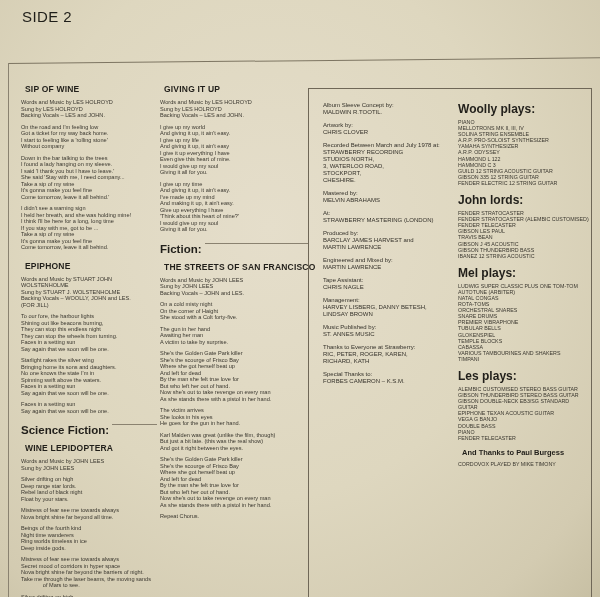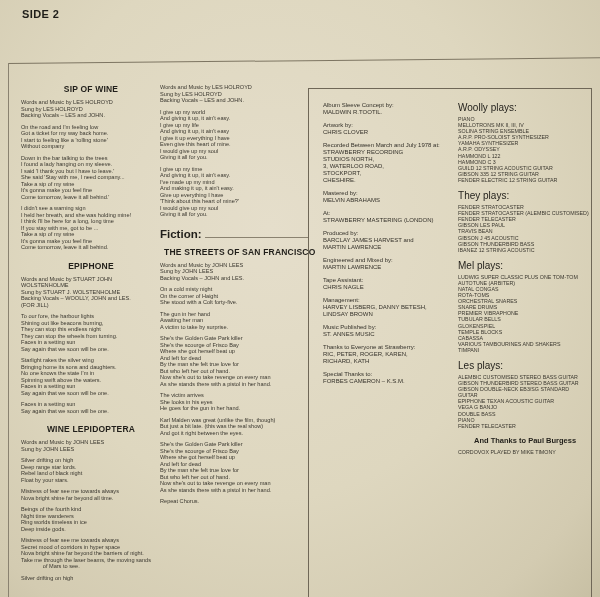--- a/index.html
+++ b/index.html
@@ -7,60 +7,60 @@
     width:600px; height:597px; overflow:hidden; position:relative;
     font-family:"Liberation Sans", sans-serif;
     background:#d8d1b8; color:#32302a;
   }
   .sleeve {
     position:absolute; inset:0;
     background: radial-gradient(ellipse at 45% 38%, #e5decb 0%, #ded7bf 52%, #d3cbb1 85%, #c7bfa3 100%);
   }
   .side-label {
     position:absolute; left:22px; top:8px;
-    font-size:11px; font-weight:bold; letter-spacing:0.4px; color:#1f1e19;
+    font-size:15px; font-weight:normal; letter-spacing:0.4px; color:#1f1e19;
   }
   .panel-top-line {
     position:absolute; left:8px; top:63px; width:640px; height:1px;
     background:#7d7562; transform:rotate(-0.55deg); transform-origin:left center;
   }
   .panel-left-line {
     position:absolute; left:8px; top:63px; width:1px; height:534px;
     background:#8a8270;
   }
   .col { position:absolute; top:84px; }
   .col-left { left:21px; width:136px; }
   .col-mid  { left:160px; width:148px; }
 
   .song { margin-bottom:10px; }
   .song-title {
     font-size:8.5px; font-weight:bold; color:#211f1a;
-    letter-spacing:0.2px; margin:0 0 5px 4px; white-space:nowrap;text-align:center;
+    letter-spacing:0.2px; margin:0 0 5px 4px; white-space:nowrap;
   }
   .song-credits { font-size:5.6px; line-height:6.5px; margin-bottom:5px; color:#3a372f; }
   .stanza { font-size:5.6px; line-height:6.5px; margin-bottom:5px; color:#3a372f; white-space:pre-wrap; }
 
-  .genre-header { display:flex; align-items:flex-end; margin:6px 0 7px 0; }
+  .genre-header { display:flex; align-items:flex-start; margin:6px 0 7px 0; }
   .genre-header .gh-text { font-size:11.5px; font-weight:bold; color:#211f1a; white-space:nowrap; }
   .genre-header .gh-rule { flex:1; height:1px; background:#8a8270; margin:0 0 2px 3px; }
 
   .credits-box {
     position:absolute; left:308px; top:88px; width:284px; height:515px;
     border:1px solid #6f6757; border-bottom:none;
     display:flex; box-sizing:border-box;
   }
   .cred-col1 { width:142px; padding:13px 4px 0 14px; box-sizing:border-box; }
   .cred-col2 { width:142px; padding:13px 2px 0 8px; box-sizing:border-box; }
   .cred-entry { margin-bottom:6px; }
   .cred-label { font-size:6px; line-height:7px; color:#34312a; }
   .cred-value { font-size:6px; line-height:7px; color:#34312a; }
   .play-group { margin-bottom:7px; }
-  .play-heading { font-size:10px; font-weight:normal; color:#211f1a; margin-bottom:3px; }
+  .play-heading { font-size:12px; font-weight:bold; color:#211f1a; margin-bottom:3px; }
   .play-item { font-size:5.3px; line-height:6.1px; color:#3a372f; }
-  .thanks-bold { font-size:7.5px; font-weight:bold; color:#211f1a; margin:6px 0 4px 16px; }
+  .thanks-bold { font-size:7.5px; font-weight:bold; color:#211f1a; margin:6px 0 4px 4px; }
   .thanks-sub { font-size:5.3px; color:#3a372f; }
 </style>
 </head>
 <body>
 
 <div class="sleeve">
   <div class="side-label">SIDE 2</div>
   <div class="panel-top-line"></div>
   <div class="panel-left-line"></div>
 
@@ -80,36 +80,41 @@
         <div class="song-title">EPIPHONE</div>
         <div class="song-credits">
           <div>Words and Music by STUART JOHN WOLSTENHOLME</div>
           <div>Sung by STUART J. WOLSTENHOLME</div>
           <div>Backing Vocals – WOOLLY, JOHN and LES.</div>
           <div>(FOR JILL)</div>
         </div>
         <div class="stanza"><div>To our fore, the harbour lights</div><div>Shining out like beacons burning,</div><div>They can stop this endless night</div><div>They can stop the wheels from turning.</div><div>Faces in a setting sun</div><div>Say again that we soon will be one.</div></div>
         <div class="stanza"><div>Starlight rakes the silver wing</div><div>Bringing home its sons and daughters.</div><div>No one knows the state I'm in</div><div>Spinning swift above the waters.</div><div>Faces in a setting sun</div><div>Say again that we soon will be one.</div></div>
         <div class="stanza"><div>Faces in a setting sun</div><div>Say again that we soon will be one.</div></div>
+      </div>
+      <div class="genre-header">
+        <span class="gh-text">Science Fiction:</span>
+        <span class="gh-rule"></span>
       </div>
       <div class="song">
         <div class="song-title">WINE LEPIDOPTERA</div>
         <div class="song-credits">
           <div>Words and Music by JOHN LEES</div>
           <div>Sung by JOHN LEES</div>
         </div>
         <div class="stanza"><div>Silver drifting on high</div><div>Deep range star lords.</div><div>Rebel land of black night</div><div>Float by your stars.</div></div>
         <div class="stanza"><div>Mistress of fear see me towards always</div><div>Nova bright shine far beyond all time.</div></div>
         <div class="stanza"><div>Beings of the fourth kind</div><div>Night time wanderers</div><div>Ring worlds timeless in ice</div><div>Deep inside gods.</div></div>
         <div class="stanza"><div>Mistress of fear see me towards always</div><div>Secret mood of corridors in hyper space</div><div>Nova bright shine far beyond the barriers of night.</div><div>Take me through the laser beams, the moving sands</div><div>              of Mars to see.</div></div>
         <div class="stanza"><div>Silver drifting on high</div></div>
       </div>
     </div>
   <div class="col col-mid" id="col-mid">
       <div class="song">
+        <div class="song-title">GIVING IT UP</div>
         <div class="song-credits">
           <div>Words and Music by LES HOLROYD</div>
           <div>Sung by LES HOLROYD</div>
           <div>Backing Vocals – LES and JOHN.</div>
         </div>
         <div class="stanza"><div>I give up my world</div><div>And giving it up, it ain't easy.</div><div>I give up my life</div><div>And giving it up, it ain't easy</div><div>I give it up everything I have</div><div>Even give this heart of mine.</div><div>I would give up my soul</div><div>Giving it all for you.</div></div>
         <div class="stanza"><div>I give up my time</div><div>And giving it up, it ain't easy.</div><div>I've made up my mind</div><div>And making it up, it ain't easy.</div><div>Give up everything I have</div><div>'Think about this heart of mine?'</div><div>I would give up my soul</div><div>Giving it all for you.</div></div>
       </div>
       <div class="genre-header">
         <span class="gh-text">Fiction:</span>
@@ -199,21 +204,21 @@
           <div class="play-item">A.R.P. PRO-SOLOIST SYNTHESIZER</div>
           <div class="play-item">YAMAHA SYNTHESIZER</div>
           <div class="play-item">A.R.P. ODYSSEY</div>
           <div class="play-item">HAMMOND L 122</div>
           <div class="play-item">HAMMOND C 3</div>
           <div class="play-item">GUILD 12 STRING ACOUSTIC GUITAR</div>
           <div class="play-item">GIBSON 335 12 STRING GUITAR</div>
           <div class="play-item">FENDER ELECTRIC 12 STRING GUITAR</div>
         </div>
         <div class="play-group">
-          <div class="play-heading">They plays:</div>
+          <div class="play-heading">John lords:</div>
           <div class="play-item">FENDER STRATOCASTER</div>
           <div class="play-item">FENDER STRATOCASTER (ALEMBIC CUSTOMISED)</div>
           <div class="play-item">FENDER TELECASTER</div>
           <div class="play-item">GIBSON LES PAUL</div>
           <div class="play-item">TRAVIS BEAN</div>
           <div class="play-item">GIBSON J 45 ACOUSTIC</div>
           <div class="play-item">GIBSON THUNDERBIRD BASS</div>
           <div class="play-item">IBANEZ 12 STRING ACOUSTIC</div>
         </div>
         <div class="play-group">

